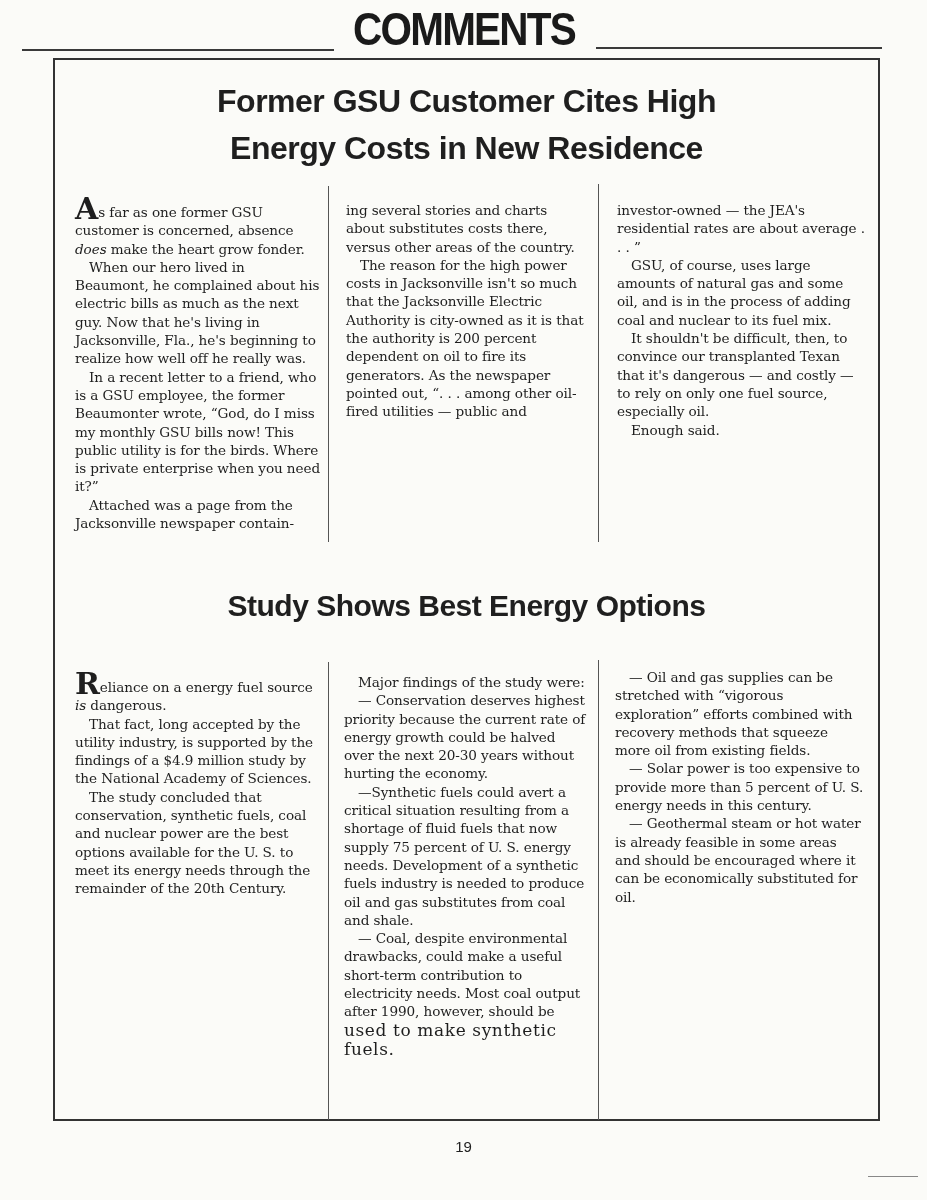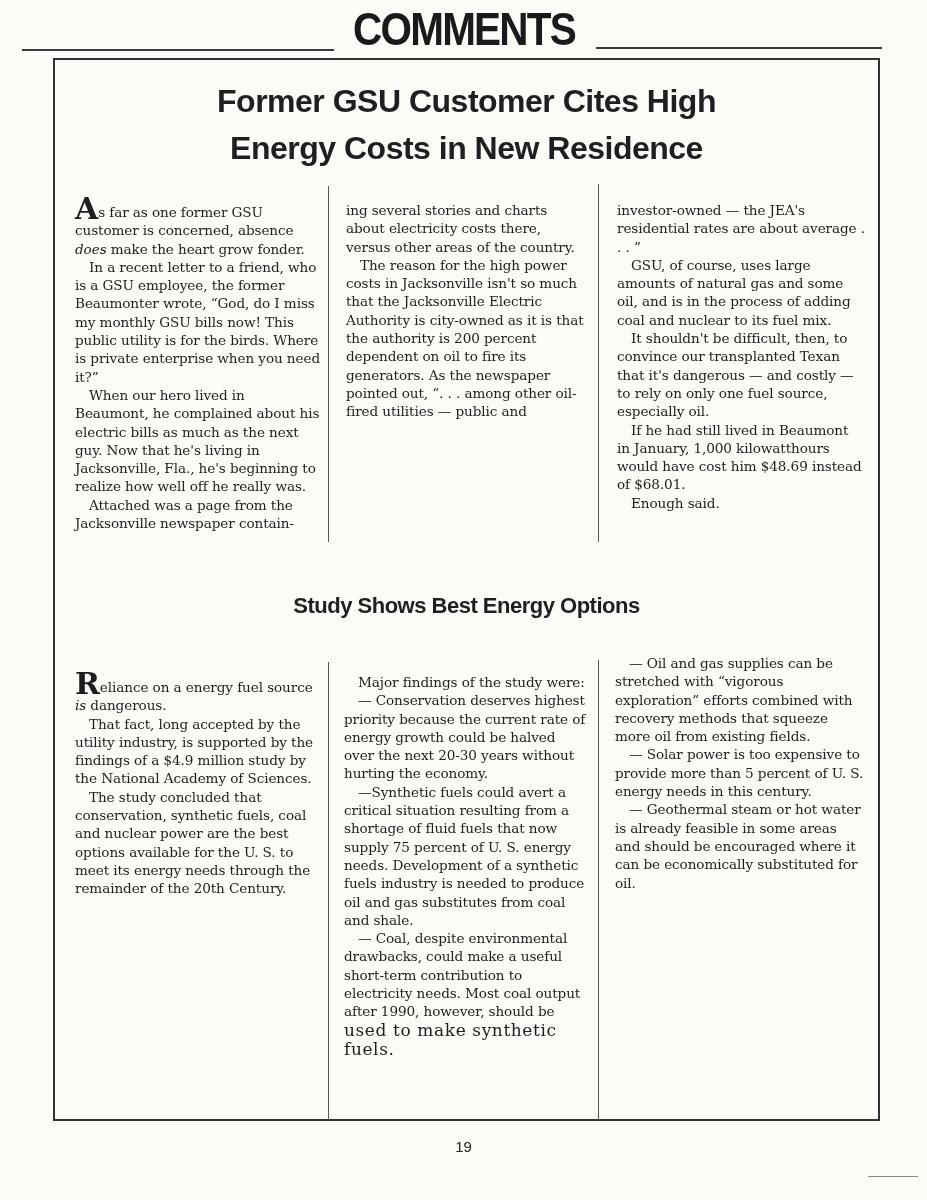--- a/index.html
+++ b/index.html
@@ -27,21 +27,21 @@
     position: absolute; left: 53px; top: 58px; width: 827px; height: 1063px;
     border: 2px solid #333;
     box-sizing: border-box;
   }
   .headline {
     position: absolute; left: 53px; width: 827px; text-align: center;
     font-family: "Liberation Sans", sans-serif; font-weight: bold;
     color: #1f1f1f; letter-spacing: -0.5px;
   }
   .headline.h1 { top: 78px; font-size: 32px; line-height: 47px; }
-  .headline.h2 { top: 586px; font-size: 22px; line-height: 40px; }
+  .headline.h2 { top: 586px; font-size: 30px; line-height: 40px; }
   .vrule {
     position: absolute; width: 0; border-left: 1.5px solid #555;
   }
   .col {
     position: absolute; font-size: 13.6px; line-height: 18.3px;
     letter-spacing: -0.1px;
   }
   .col p { margin: 0; text-indent: 14px; }
   .col p.noindent { text-indent: 0; }
   .dropcap {
@@ -71,35 +71,34 @@
 <div class="headline h1">
   <div>Former GSU Customer Cites High</div>
   <div>Energy Costs in New Residence</div>
 </div>
 
 <div class="vrule" style="left:328px; top:186px; height:356px;"></div>
 <div class="vrule" style="left:598px; top:184px; height:358px;"></div>
 
 <div class="col" style="left:75px; top:200px; width:246px;">
   <p class="noindent"><span class="dropcap">A</span><span>s far as one former GSU customer is concerned, absence </span><span class="i">does</span><span> make the heart grow  fonder.</span></p>
+  <p>When our hero lived in Beaumont, he complained about his electric bills as much as the next guy. Now that he's living in Jacksonville, Fla., he's beginning to realize how well off he really was.</p>
   <p>In a recent letter to a friend, who is a GSU employee, the former Beaumonter wrote, “God, do I miss my monthly GSU bills now! This public utility is for the birds. Where is private enterprise when you need it?”</p>
-  <p>When our hero lived in Beaumont, he complained about his electric bills as much as the next guy. Now that he's living in Jacksonville, Fla., he's beginning to realize how well off he really was.</p>
   <p>Attached was a page from the Jacksonville newspaper contain-</p>
 </div>
 
 <div class="col" style="left:346px; top:201px; width:240px;">
-  <p class="noindent">ing several stories and charts about electricity costs there, versus other areas of the country.</p>
+  <p class="noindent">ing several stories and charts about substitutes costs there, versus other areas of the country.</p>
   <p>The reason for the high power costs in Jacksonville isn't so much that the Jacksonville Electric Authority is city-owned as it is that the authority is 200 percent dependent on oil to fire its generators. As the newspaper pointed out, “. . . among other oil-fired utilities — public and</p>
 </div>
 
 <div class="col" style="left:617px; top:201px; width:248px;">
   <p class="noindent">investor-owned — the JEA's residential rates are about average . . . ”</p>
   <p>GSU, of course, uses large amounts of natural gas and some oil, and is in the process of adding coal and nuclear to its fuel mix.</p>
   <p>It shouldn't be difficult, then, to convince our transplanted Texan that it's dangerous — and costly — to rely on only one fuel source, especially oil.</p>
-  <p>If he had still lived in Beaumont in January, 1,000 kilowatthours would have cost him $48.69 instead of $68.01.</p>
   <p>Enough said.</p>
 </div>
 
 <div class="headline h2">Study Shows Best Energy Options</div>
 
 <div class="vrule" style="left:328px; top:662px; height:458px;"></div>
 <div class="vrule" style="left:598px; top:660px; height:460px;"></div>
 
 <div class="col" style="left:75px; top:675px; width:246px;">
   <p class="noindent"><span class="dropcap">R</span><span>eliance on a energy fuel source </span><span class="i">is</span><span> dangerous.</span></p>
@@ -107,20 +106,20 @@
   <p>The study concluded that conservation, synthetic fuels, coal and nuclear power are the best options available for the U. S. to meet its energy needs through the remainder of the 20th Century.</p>
 </div>
 
 <div class="col" style="left:344px; top:673px; width:242px;">
   <p>Major findings of the study were:</p>
   <p>— Conservation deserves highest priority because the current rate of energy growth could be halved over the next 20-30 years without hurting the economy.</p>
   <p>—Synthetic fuels could avert a critical situation resulting from a shortage of fluid fuels that now supply 75 percent of U. S. energy needs. Development of a synthetic fuels industry is needed to produce oil and gas substitutes from coal and shale.</p>
   <p><span>— Coal, despite environmental drawbacks, could make a useful short-term contribution to electricity needs. Most coal output after 1990, however, should be </span><span class="tiny">used to make synthetic fuels.</span></p>
 </div>
 
-<div class="col" style="left:615px; top:654px; width:250px;">
+<div class="col" style="left:615px; top:668px; width:250px;">
   <p>— Oil and gas supplies can be stretched with “vigorous exploration” efforts combined with recovery methods that squeeze more oil from existing fields.</p>
   <p>— Solar power is too expensive to provide more than 5 percent of U. S. energy needs in this century.</p>
   <p>— Geothermal steam or hot water is already feasible in some areas and should be encouraged where it can be economically substituted for oil.</p>
 </div>
 
 <div class="pagenum">19</div>
 <div class="corner-rule"></div>
 
 </body></html>

